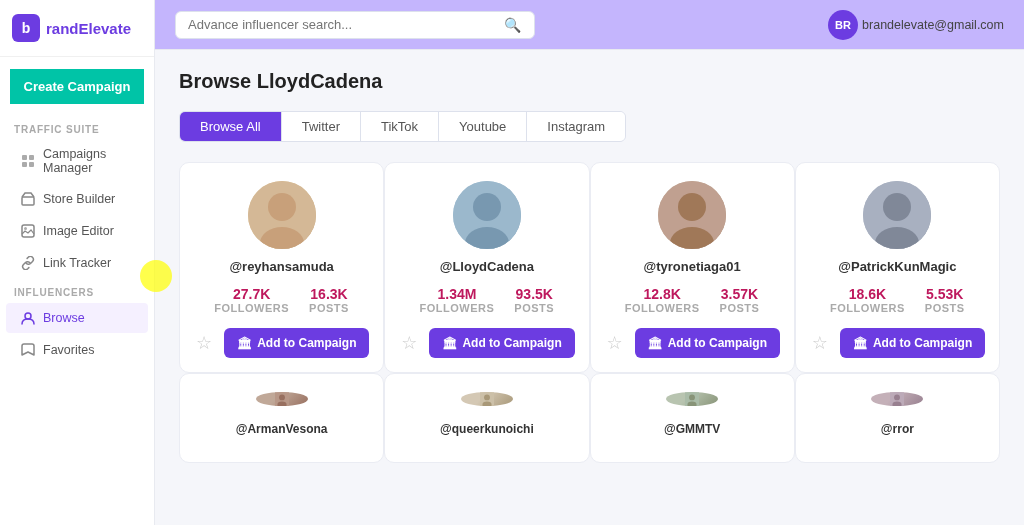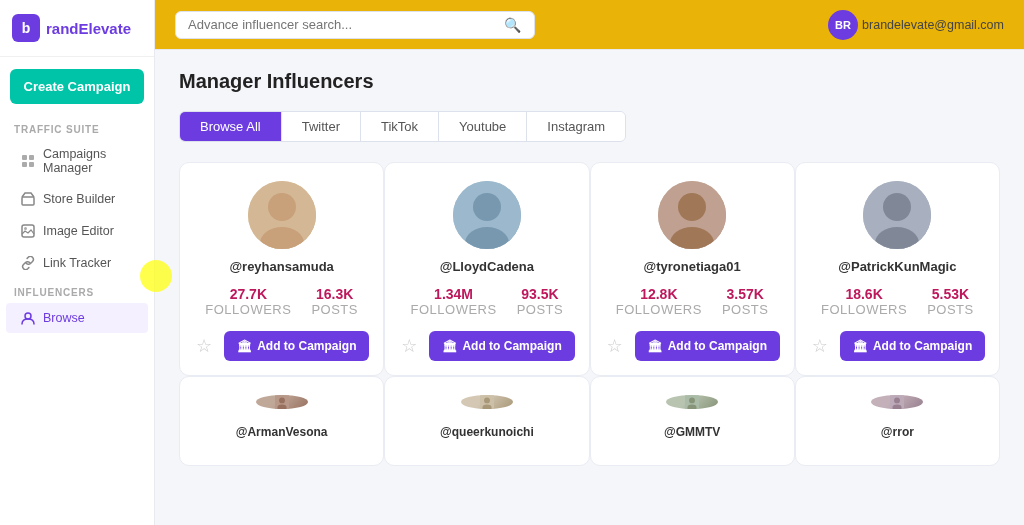--- a/index.html
+++ b/index.html
@@ -30,21 +30,21 @@
       flex-shrink: 0;
     }
     #logo-text { font-weight: 700; font-size: 15px; color: #222; }
     #logo-text span { color: #6c3ce1; }
 
     #create-campaign-btn {
       margin: 12px 10px;
       background: #00c4a7;
       color: #fff;
       border: none;
-      border-radius: 6px;
+      border-radius: 0;
       padding: 10px 0;
       font-size: 13px;
       font-weight: 600;
       cursor: pointer;
       width: calc(100% - 20px);
       text-align: center;
     }
 
     .sidebar-section-label {
       font-size: 10px;
@@ -75,21 +75,21 @@
     
     #main {
       flex: 1;
       display: flex;
       flex-direction: column;
       overflow: hidden;
     }
 
     
     #topbar {
-      background: #eab308;
+      background: #c4b5fd;
       border-bottom: 1px solid #e8eaf0;
       padding: 10px 20px;
       display: flex;
       align-items: center;
       justify-content: space-between;
       height: 50px;
     }
     #search-bar {
       display: flex;
       align-items: center;
@@ -160,21 +160,21 @@
     .card-username {
       font-size: 13px; font-weight: 600; color: #333; margin-bottom: 12px;
       text-align: center;
     }
 
     .card-stats {
       display: flex; gap: 20px; margin-bottom: 14px; width: 100%; justify-content: center;
     }
     .stat-block { text-align: center; }
     .stat-value { font-size: 14px; font-weight: 700; color: #be185d; }
-    .stat-label { font-size: 13px; color: #aaa; letter-spacing: 0.5px; font-weight: 400; }
+    .stat-label { font-size: 11px; color: #aaa; letter-spacing: 0.5px; font-weight: 700; }
 
     .card-actions {
       display: flex; align-items: center; gap: 10px; width: 100%;
     }
     .star-btn {
       background: none; border: none; cursor: pointer;
       font-size: 18px; color: #ccc; padding: 2px;
     }
 
     .add-campaign-btn {
@@ -270,37 +270,45 @@
 
   <div class="sidebar-item active">
     <span class="si-icon">
       <svg width="14" height="14" viewBox="0 0 14 14" fill="none">
         <circle cx="7" cy="5" r="3" stroke="currentColor" stroke-width="1.5" fill="none"></circle>
         <path d="M1 13c0-3.31 2.69-5 6-5s6 1.69 6 5" stroke="currentColor" stroke-width="1.5" fill="none" stroke-linecap="round"></path>
       </svg>
     </span>
     <span>Browse</span>
   </div>
+  <div class="sidebar-item">
+    <span class="si-icon">
+      <svg width="14" height="14" viewBox="0 0 14 14" fill="none">
+        <path d="M1 3a2 2 0 012-2h8a2 2 0 012 2v9l-6-3-6 3z" stroke="currentColor" stroke-width="1.5" fill="none" stroke-linejoin="round"></path>
+      </svg>
+    </span>
+    <span>Favorites</span>
+  </div>
 </div>
 
 <div id="main">
 
   <div id="topbar">
     <div id="search-bar">
       <input id="search-input" type="text" style="border: none; outline: none; font-size: 13px; color: rgb(85, 85, 85); width: 100%; background: transparent;" placeholder="Advance influencer search...">
       <span id="search-icon" style="color:#aaa;font-size:14px;">🔍</span>
     </div>
     <div id="user-area">
       <div id="user-avatar">BR</div>
       <span id="user-email">brandelevate@gmail.com</span>
     </div>
   </div>
 
   <div id="content">
-    <div id="page-title">Manager Influencers</div>
+    <div id="page-title">Browse LloydCadena</div>
 
     <div id="filter-tabs">
       <button class="filter-tab active">Browse All</button>
       <button class="filter-tab">Twitter</button>
       <button class="filter-tab">TikTok</button>
       <button class="filter-tab">Youtube</button>
       <button class="filter-tab">Instagram</button>
     </div>
 
     <div id="influencer-grid">

